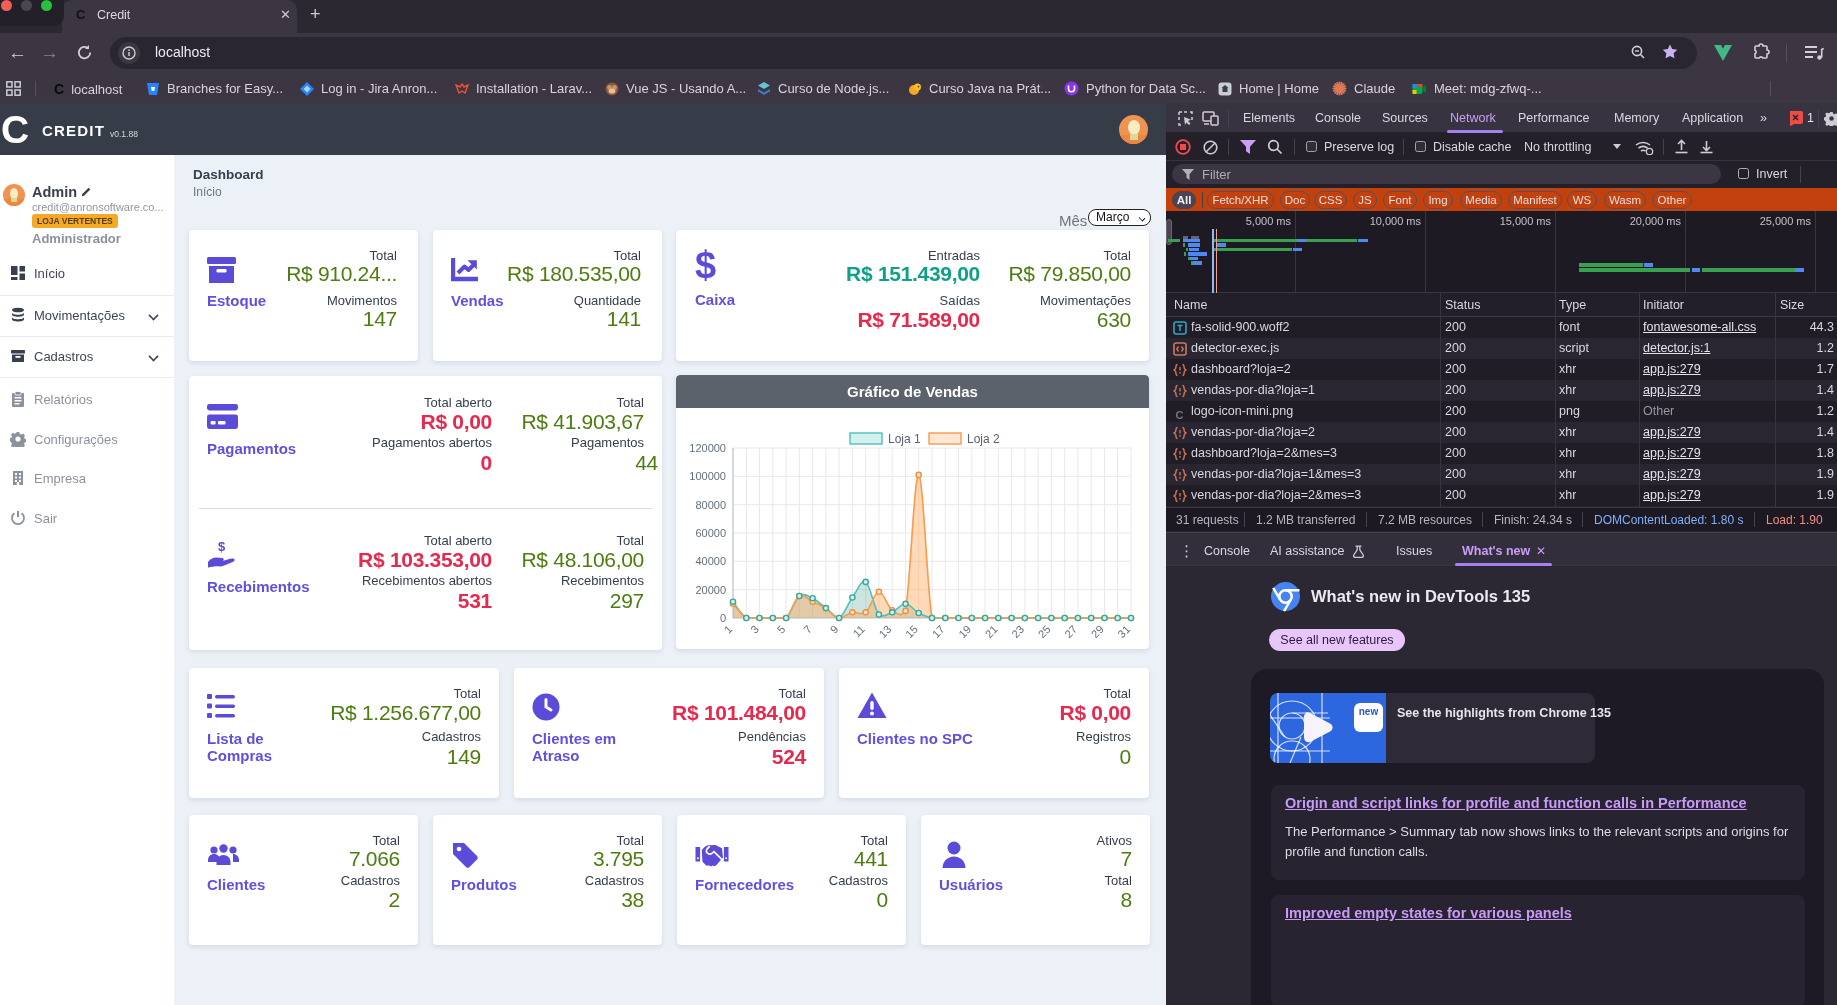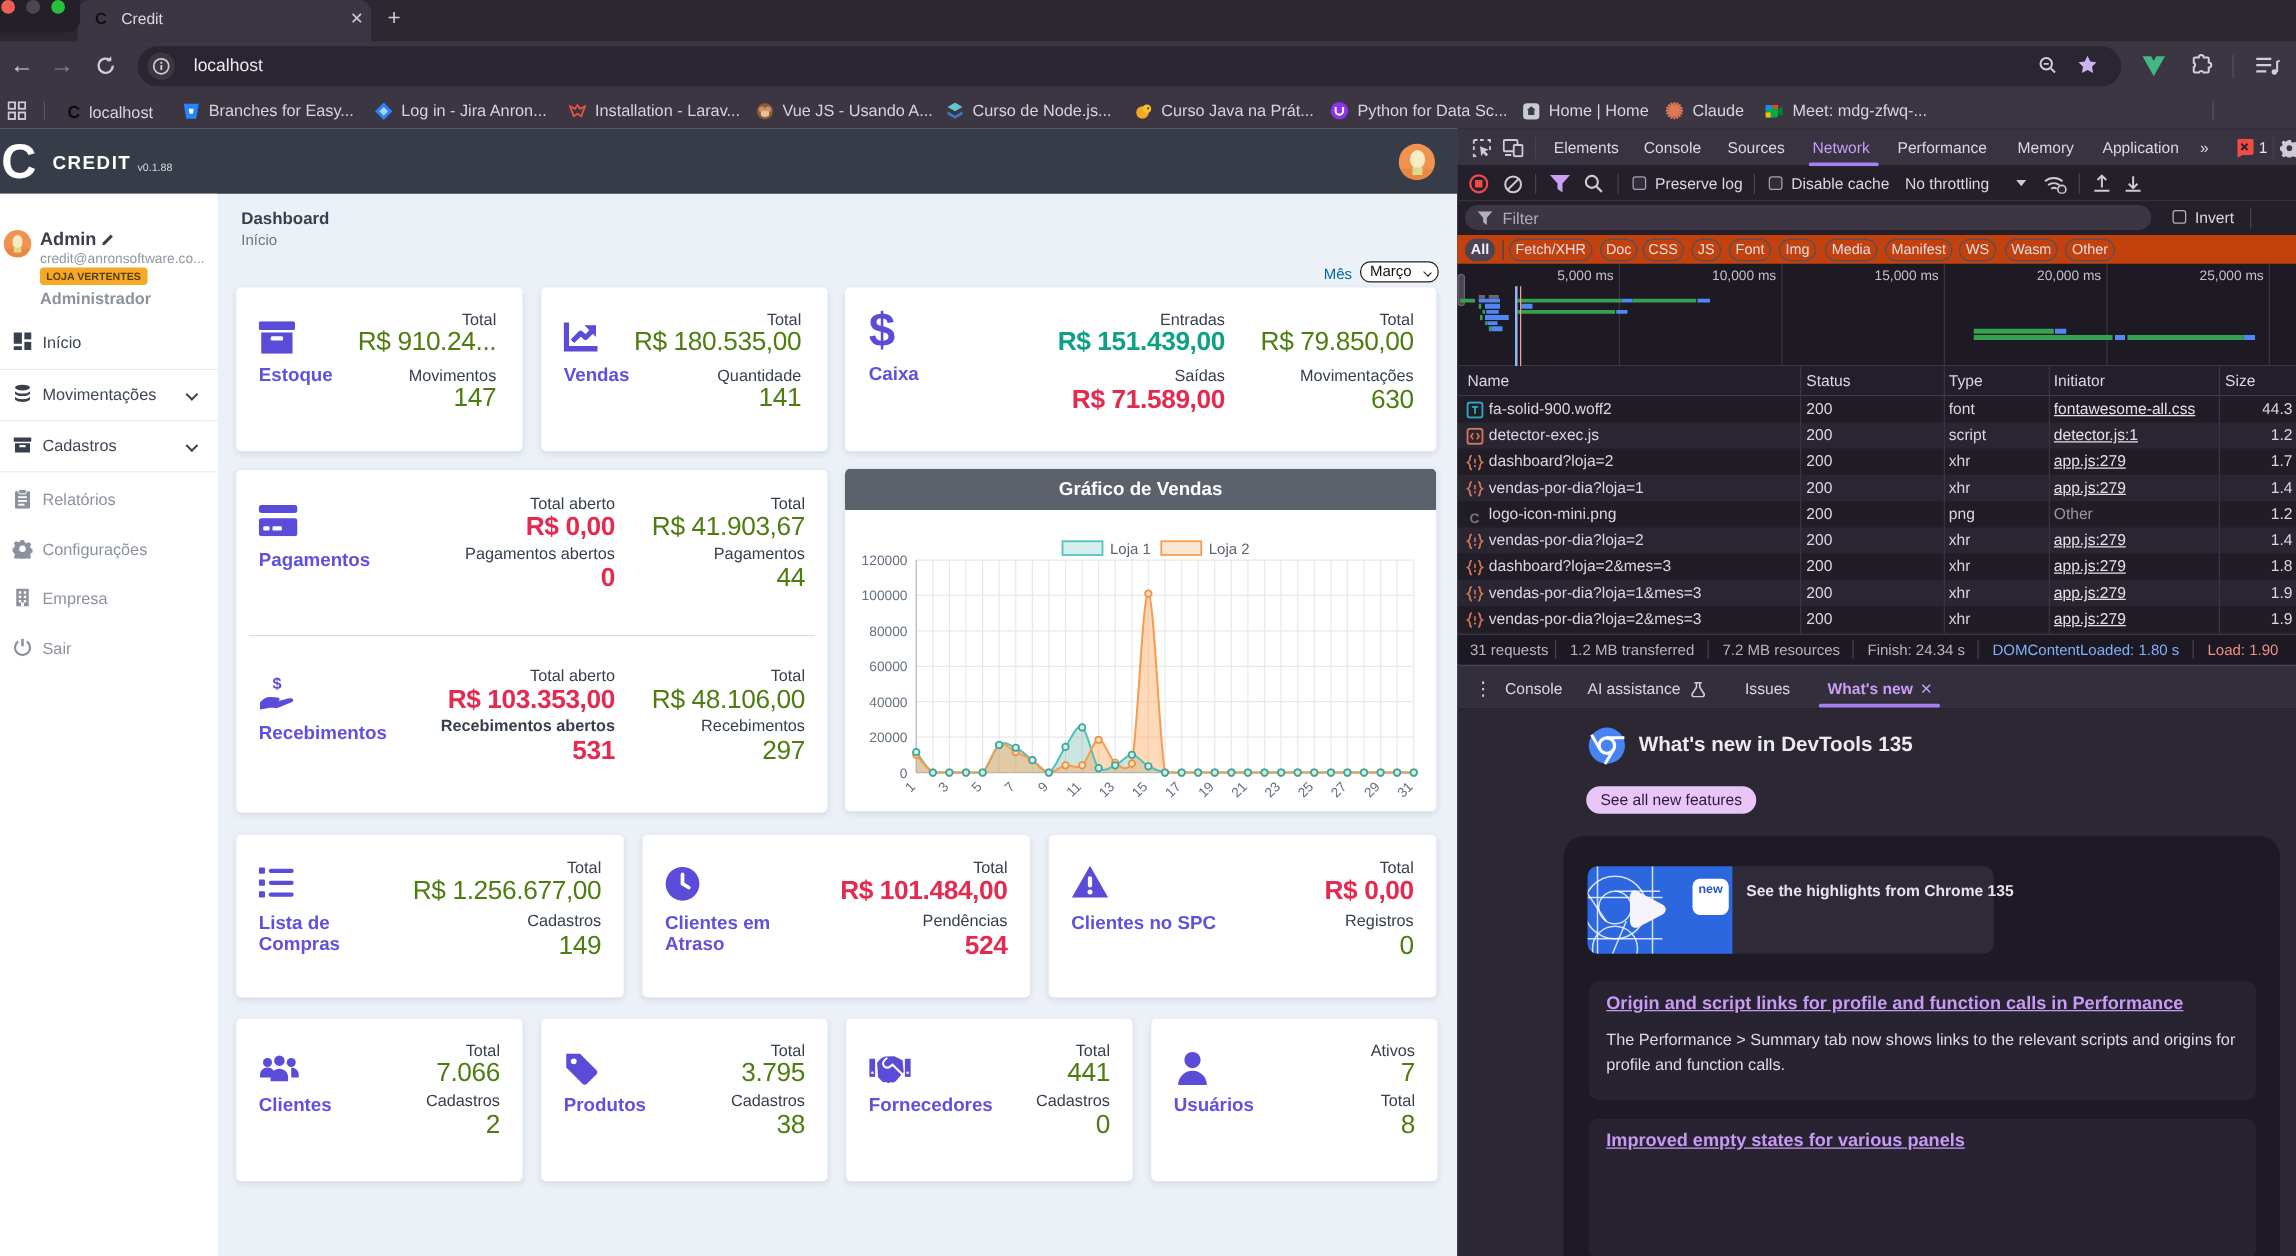--- a/index.html
+++ b/index.html
@@ -305,21 +305,21 @@
       <svg class="ic" viewBox="0 0 16 16">
             <path d="M8 1v6" stroke="#8b929d" stroke-width="2" fill="none"></path>
             <path d="M4.5 3.2a6 6 0 107 0" stroke="#8b929d" stroke-width="1.8" fill="none"></path>
           </svg>
       <span class="lb">Sair</span>
     </div>
   </div>
   <div id="main" class="abs">
     <div class="abs" style="left:19px; top:12px; color:#39404d; font-size:13.5px; font-weight:bold;">Dashboard</div>
     <div class="abs" style="left:19px; top:30px; color:#6c7683; font-size:12px;">Início</div>
-    <div class="abs" style="left:885px; top:57px; color:#0369a1; font-size:12px;">Mês</div>
+    <div class="abs" style="left:885px; top:57px; color:#737373; font-size:15px;">Mês</div>
     <div class="abs" style="left:914px; top:54px; width:63px; height:17px; background:#fff; border:1px solid #222; border-radius:8px; color:#111; font-size:12px; line-height:15px; padding-left:7px;">Março<span style="position:absolute; right:5px; top:5px; width:6px; height:6px; border-right:1.8px solid #111; border-bottom:1.8px solid #111; transform:rotate(45deg) scale(0.9,0.7);"></span></div>
 
     <div class="card" style="left:15px; top:75px; width:229px; height:131px;">
       <svg class="abs" style="left:18px; top:27px;" width="29" height="26" viewBox="0 0 29 26">
             <rect x="0" y="0" width="29" height="7" rx="1.5" fill="#5a4bd8"></rect>
             <path d="M2 9h25v17H2z" fill="#5a4bd8"></path>
             <rect x="9.5" y="12" width="10" height="3.4" rx="1.2" fill="#fff"></rect>
           </svg>
       <div class="abs cardlabel" style="left:18px; top:62px;">Estoque</div>
       <div class="abs clab" style="right:21px; top:18px;">Total</div>
@@ -360,30 +360,30 @@
             <rect x="11" y="17" width="7.5" height="3.4" rx="1" fill="#fff"></rect>
           </svg>
       <div class="abs cardlabel" style="left:18px; top:64px;">Pagamentos</div>
       <div class="abs clab" style="right:170px; top:19px;">Total aberto</div>
       <div class="abs rv bigv" style="right:170px; top:34px;">R$ 0,00</div>
       <div class="abs clab" style="right:170px; top:59px;">Pagamentos abertos</div>
       <div class="abs rv bigv" style="right:170px; top:75px;">0</div>
       <div class="abs clab" style="right:18px; top:19px;">Total</div>
       <div class="abs pv bigv" style="right:18px; top:34px;">R$ 41.903,67</div>
       <div class="abs clab" style="right:18px; top:59px;">Pagamentos</div>
-      <div class="abs pv bigv" style="right:18px; top:75px;">44</div>
+      <div class="abs pv bigv" style="right:4px; top:75px;">44</div>
       <div class="abs" style="left:10px; top:132px; width:453px; border-top:1px solid #d9dde2;"></div>
       <svg class="abs" style="left:18px; top:164px;" width="31" height="28" viewBox="0 0 31 28">
             <text x="11" y="11" font-size="13" font-weight="bold" fill="#5a4bd8">$</text>
             <path d="M1 22c2-3 5-4.5 8-4.5l6 .5c1.8 0 2.6 2.4.4 2.9l-5 .6 5.2-.6c3-.8 7-2.4 10-2.4 2.4 0 2.8 2.4.6 3.2L16 26c-3 1-6-.4-9 .6l-6 1z" fill="#5a4bd8"></path>
           </svg>
       <div class="abs cardlabel" style="left:18px; top:202px;">Recebimentos</div>
       <div class="abs clab" style="right:170px; top:157px;">Total aberto</div>
       <div class="abs rv bigv" style="right:170px; top:172px;">R$ 103.353,00</div>
-      <div class="abs clab" style="right:170px; top:197px;font-weight:bold;">Recebimentos abertos</div>
+      <div class="abs clab" style="right:170px; top:197px;">Recebimentos abertos</div>
       <div class="abs rv bigv" style="right:170px; top:213px;">531</div>
       <div class="abs clab" style="right:18px; top:157px;">Total</div>
       <div class="abs pv bigv" style="right:18px; top:172px;">R$ 48.106,00</div>
       <div class="abs clab" style="right:18px; top:197px;">Recebimentos</div>
       <div class="abs pv bigv" style="right:18px; top:213px;">297</div>
     </div>
 
     <div class="card" style="left:502px; top:220px; width:473px; height:274px; overflow:hidden;">
       <div class="abs" style="left:0; top:0; width:473px; height:33px; background:#5b626b; color:#fff; font-weight:bold; font-size:15px; text-align:center; line-height:33px; border-radius:4px 4px 0 0;">Gráfico de Vendas</div>
       <svg class="abs" style="left:0; top:33px;" width="475" height="247" viewBox="0 0 475 247">

